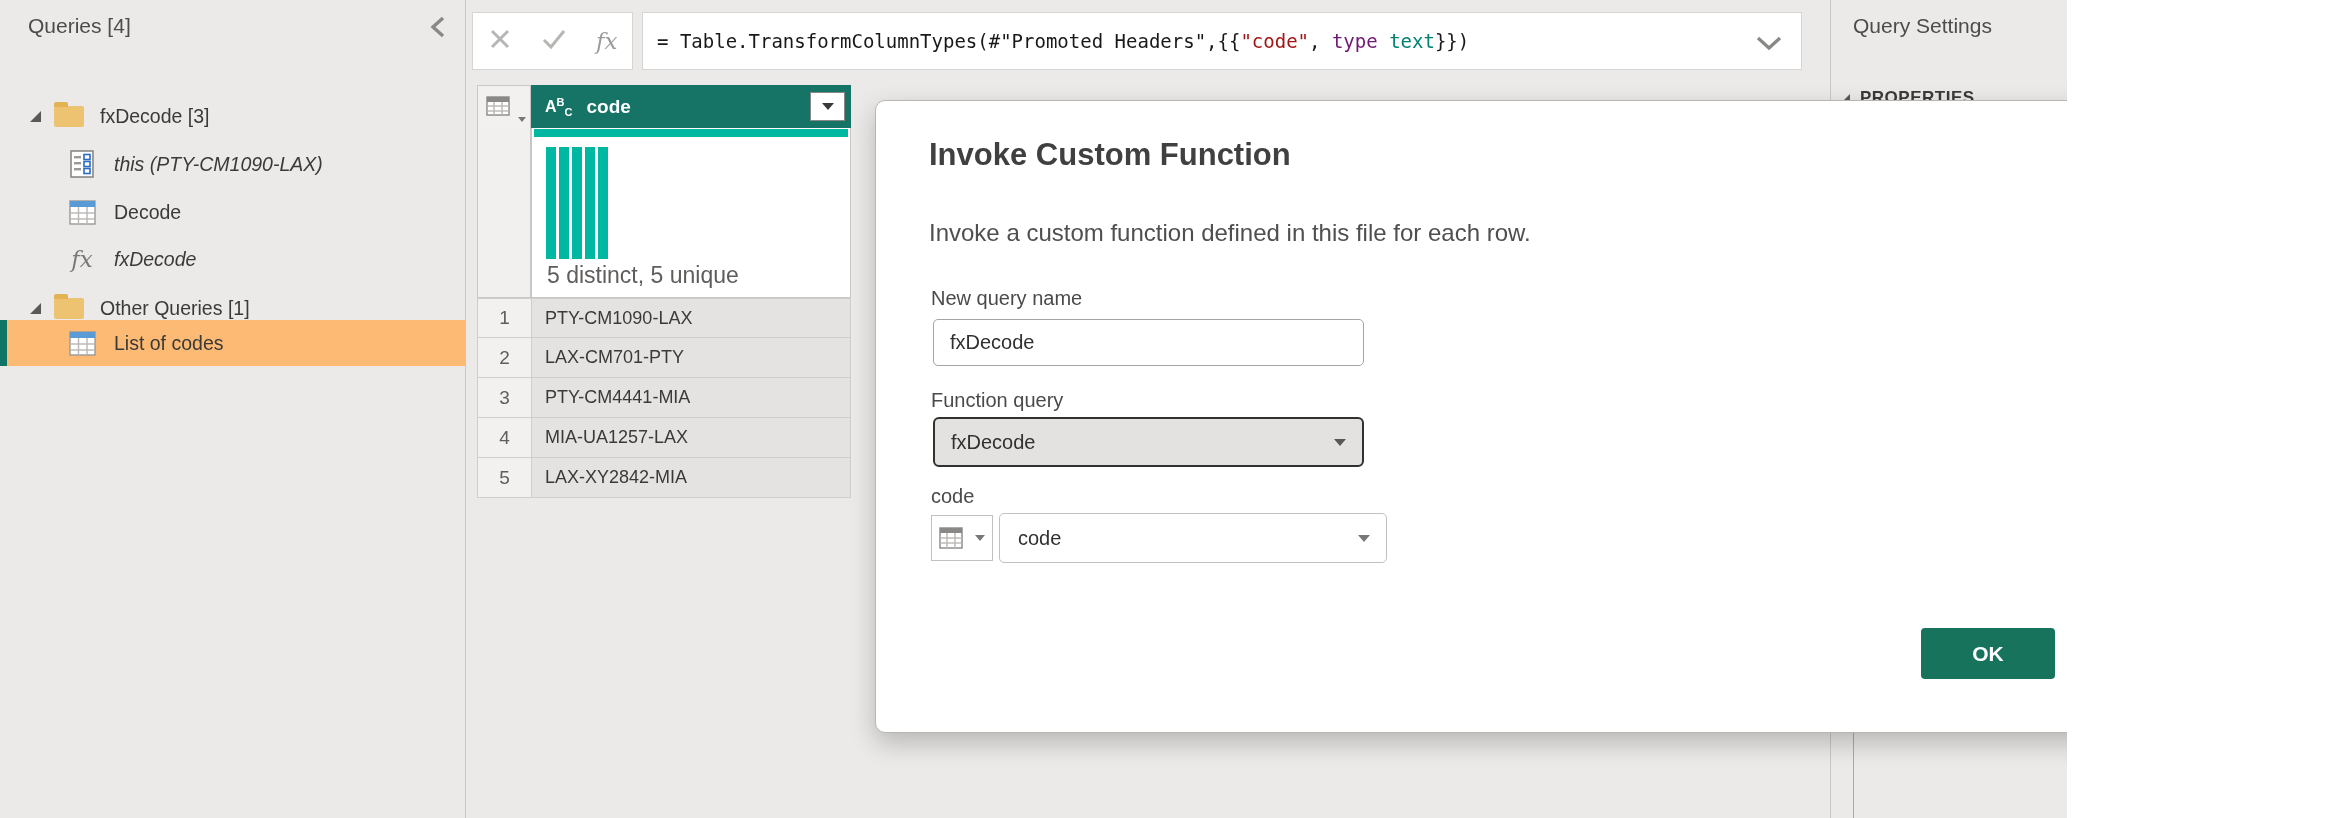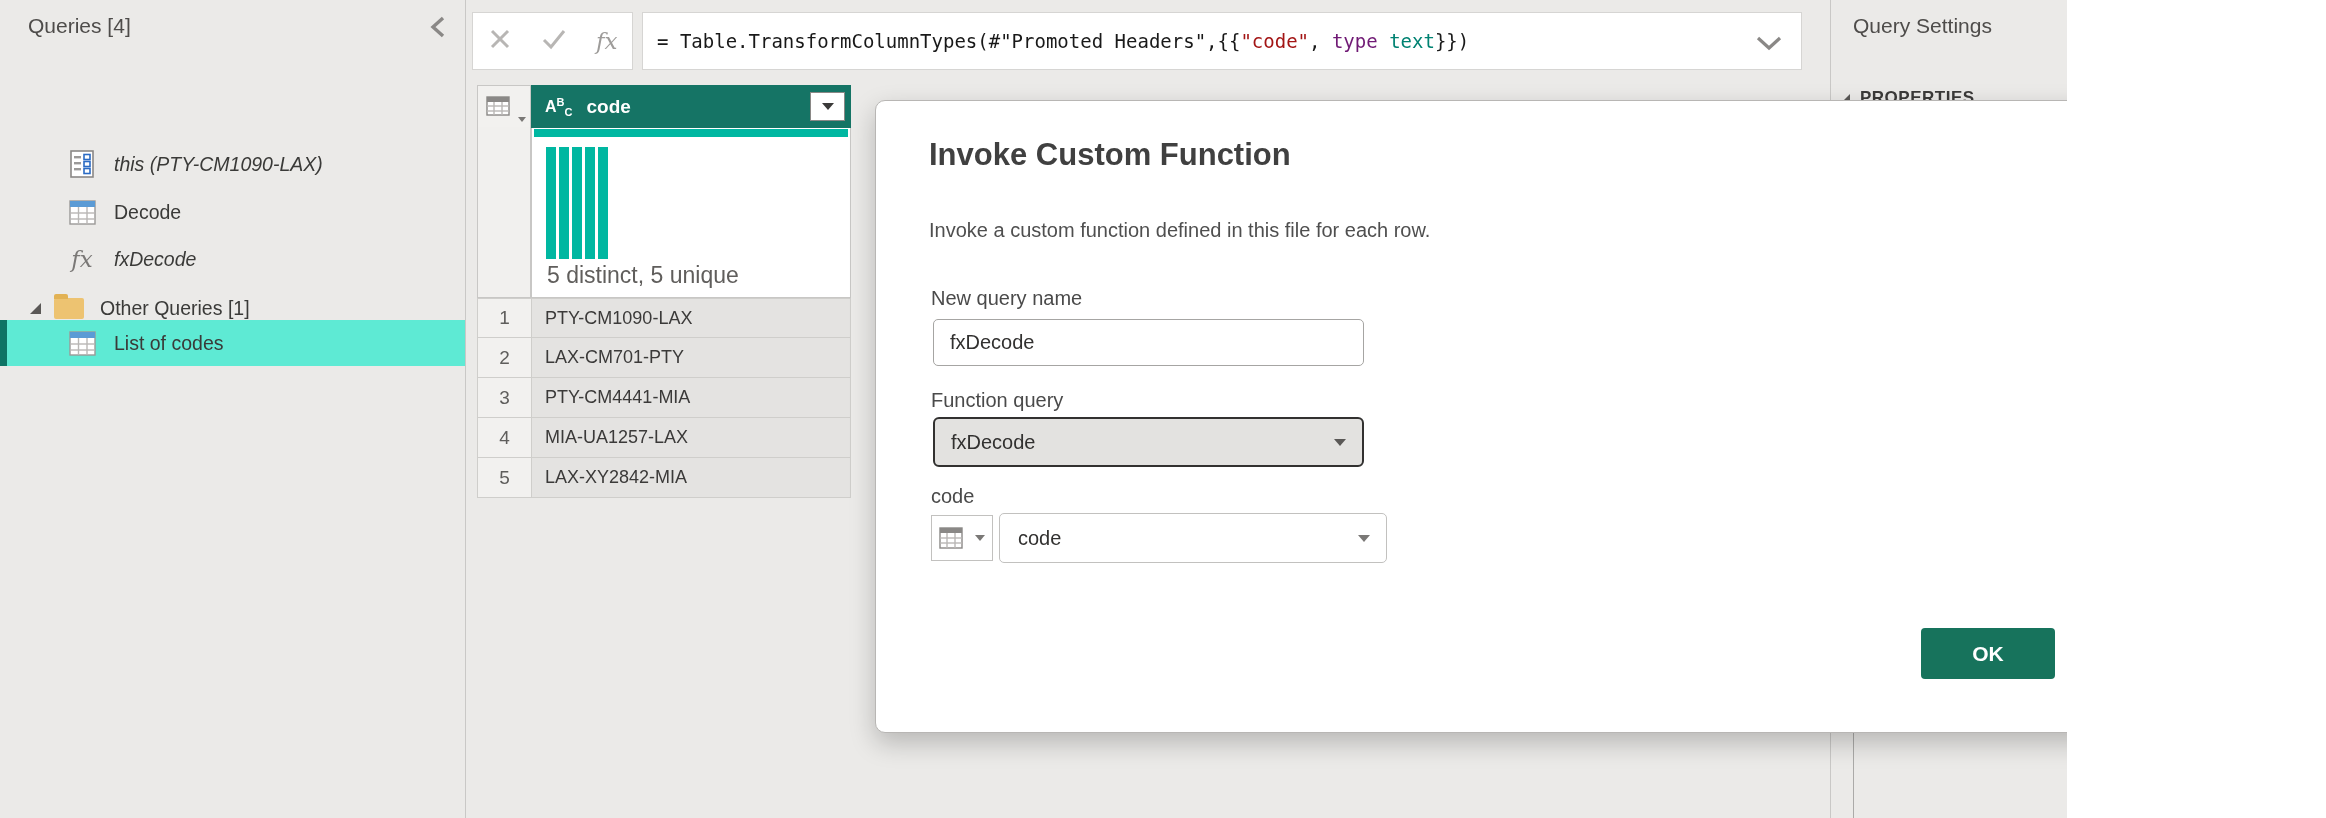--- a/index.html
+++ b/index.html
@@ -13,21 +13,21 @@
   .tree-row{position:absolute;left:0;width:465px;height:44px;display:flex;align-items:center;}
   .tw{width:0;height:0;border-left:11px solid transparent;border-bottom:11px solid #5A5856;margin-left:30px;}
   .tw.small{border-left-width:9px;border-bottom-width:9px;margin-left:0;}
   .folder{position:relative;width:30px;height:21px;background:#EDC371;border-radius:2px;margin-left:13px;}
   .folder .flap{position:absolute;left:0;top:-4px;width:14px;height:5px;background:#E2B254;border-radius:2px 2px 0 0;}
   .tree-lbl{font-size:19.5px;color:#3A3A38;margin-left:16px;white-space:nowrap;}
   .tree-item .tree-lbl{margin-left:18px;}
   .italic{font-style:italic;}
   .icon-cell{width:28px;display:flex;justify-content:center;margin-left:68px;}
   .fx-glyph{font-family:"DejaVu Serif",serif;font-style:italic;font-size:23px;color:#7A7876;}
-  .sel-row{background:#5eead4;}
+  .sel-row{background:#fdba74;}
   .sel-accent{position:absolute;left:0;top:0;width:7px;height:100%;background:#0E7465;}
 
   
   .fx-buttons{position:absolute;left:472px;top:12px;width:161px;height:58px;background:#FFF;
               border:1px solid #D6D5D3;display:flex;align-items:center;justify-content:space-around;box-sizing:border-box;}
   .formula-input{position:absolute;left:642px;top:12px;width:1160px;height:58px;background:#FFF;
                  border:1px solid #D6D5D3;box-sizing:border-box;display:flex;align-items:center;}
   .formula-text{font-family:"DejaVu Sans Mono",monospace;font-size:19px;color:#191919;
                 padding-left:14px;white-space:pre;}
   .tok-str{color:#A31515;} .tok-kw{color:#701a75;} .tok-type{color:#008272;}
@@ -73,21 +73,21 @@
                  border:1px solid #A6A5A3;box-sizing:border-box;}
   .steps-box{position:absolute;left:22px;top:293px;width:434px;height:545px;border:1px solid #ABAAA8;box-sizing:border-box;}
   .steps-scrollbar{position:absolute;right:0;top:0;width:13px;height:100%;background:#F1F0EE;border-left:1px solid #C6C5C3;box-sizing:border-box;}
   .steps-thumb{position:absolute;left:0;top:135px;width:12px;height:34px;background:#BDBCBA;}
 
   
   .dialog{position:absolute;left:875px;top:100px;width:1395px;height:633px;background:#FFF;
           border:1px solid #B8B6B4;border-radius:10px;box-shadow:0 10px 26px rgba(0,0,0,0.22);z-index:10;box-sizing:border-box;}
   .dlg-close{position:absolute;left:1348px;top:14px;width:30px;height:30px;cursor:pointer;}
   .dlg-title{position:absolute;left:53px;top:36px;font-size:31px;font-weight:600;color:#404040;text-align:center;}
-  .dlg-desc{position:absolute;left:53px;top:118px;font-size:20px;color:#4F4F4F;}
+  .dlg-desc{position:absolute;left:53px;top:118px;font-size:24px;color:#4F4F4F;}
   .dlg-label{position:absolute;left:55px;font-size:20px;color:#4A4A4A;}
   .dlg-input{position:absolute;left:57px;width:431px;height:47px;border:1px solid #A6A5A3;border-radius:5px;
              font-family:"Liberation Sans",sans-serif;font-size:20px;color:#323130;padding:0 0 0 16px;box-sizing:border-box;background:#FFF;}
   .dlg-dropdown{position:absolute;left:57px;width:431px;height:50px;background:#E3E2E0;border:2px solid #323130;
                 border-radius:6px;box-sizing:border-box;display:flex;align-items:center;cursor:pointer;}
   .dd-text{font-size:20px;color:#323130;margin-left:16px;flex:1;}
   .dd-caret{width:0;height:0;border-left:6px solid transparent;border-right:6px solid transparent;border-top:7px solid #5A5856;margin-right:16px;}
   .param-iconbtn{position:absolute;left:55px;top:414px;width:62px;height:46px;background:#FFF;border:1px solid #C2C1BF;
                  box-sizing:border-box;display:flex;align-items:center;justify-content:space-between;padding:0 7px;cursor:pointer;}
   .small-caret{width:0;height:0;border-left:5px solid transparent;border-right:5px solid transparent;border-top:6px solid #7A7876;}
@@ -104,20 +104,27 @@
 <div class="app">
 
   <aside class="sidebar">
     <div class="sidebar-title">Queries [4]</div>
     <div class="collapse-btn">
       <svg width="30" height="30" viewBox="0 0 30 30">
           <polyline points="19,6 9,15 19,24" fill="none" stroke="#8A8886" stroke-width="3.4"></polyline>
         </svg>
     </div>
 
+    <div class="tree-row" style="top:94px;">
+      <span class="tw"></span>
+      <span class="folder">
+          <span class="flap"></span>
+        </span>
+      <span class="tree-lbl">fxDecode [3]</span>
+    </div>
 
     <div class="tree-row tree-item" style="top:142px;">
       <span class="icon-cell">
         <svg width="24" height="28" viewBox="0 0 24 28">
           <rect x="1" y="1" width="22" height="26" fill="#FFF" stroke="#8A8886" stroke-width="1.6"></rect>
           <rect x="4" y="6" width="7" height="2.4" fill="#9B9998"></rect>
           <rect x="4" y="12" width="7" height="2.4" fill="#9B9998"></rect>
           <rect x="4" y="18" width="7" height="2.4" fill="#9B9998"></rect>
           <rect x="14" y="4.5" width="6" height="5" fill="none" stroke="#2B6BC4" stroke-width="1.6"></rect>
           <rect x="14" y="11.5" width="6" height="5" fill="none" stroke="#2B6BC4" stroke-width="1.6"></rect>

